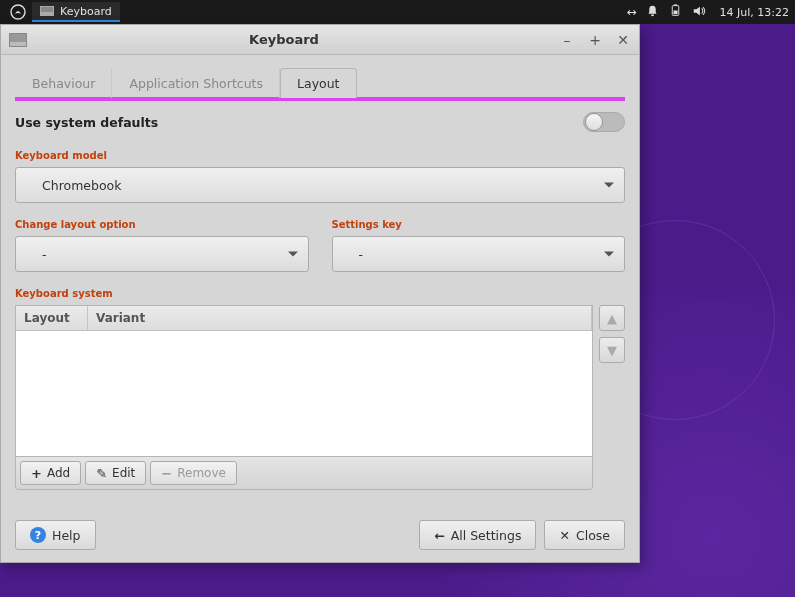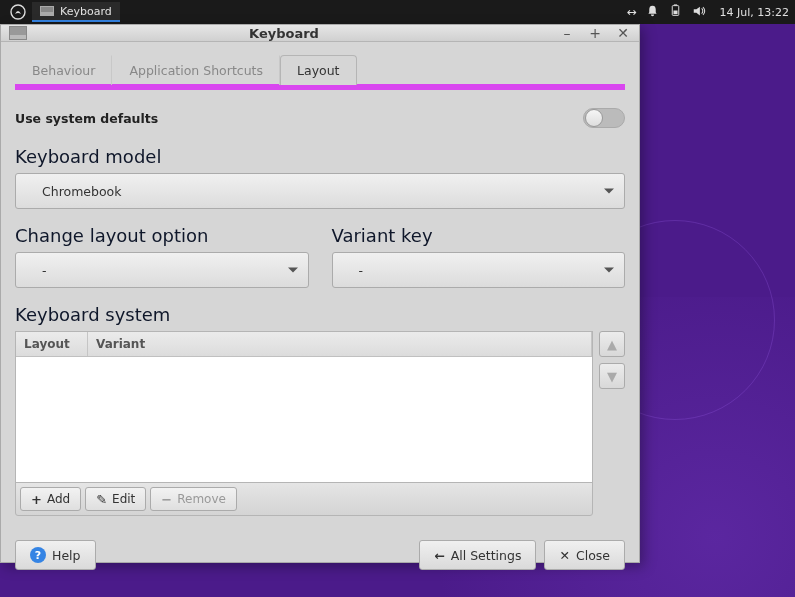--- a/index.html
+++ b/index.html
@@ -22,32 +22,32 @@
 .window { position: absolute; left: 0; top: 24px; width: 640px; height: 539px; background: #d6d6d6; border: 1px solid #aaa; box-shadow: 4px 4px 12px rgba(0,0,0,0.3); display: flex; flex-direction: column; }
 .titlebar { height: 30px; background: linear-gradient(#e6e6e6,#d0d0d0); display: flex; align-items: center; padding: 0 8px; border-bottom: 1px solid #b5b5b5; }
 .title-icon { width: 18px; height: 14px; background: #999; border: 1px solid #888; margin-right: 10px; position: relative; }
 .title-icon::before { content: ""; position: absolute; bottom: 0; left: 0; right: 0; height: 4px; background: #bbb; }
 .title-text { flex: 1; text-align: center; font-weight: bold; font-size: 13px; color: #333; margin-left: -28px; }
 .win-controls { display: flex; gap: 12px; color: #555; }
 .win-btn { width: 16px; height: 16px; display: flex; align-items: center; justify-content: center; cursor: pointer; font-size: 14px; }
 
 
 .content { flex: 1; padding: 12px 14px; display: flex; flex-direction: column; position: relative; }
-.tabs { display: flex; border-bottom: 6px solid #d946ef; margin-bottom: 18px; align-items: center; }
+.tabs { display: flex; border-bottom: 4px solid #d946ef; margin-bottom: 11px; align-items: center; }
 .tab { padding: 7px 16px; font-size: 12.5px; color: #888; cursor: pointer; border: 1px solid transparent; border-bottom: none; position: relative; top: 1px; }
 .tab.active { color: #333; background: #d6d6d6; border-color: #b5b5b5; border-top-left-radius: 4px; border-top-right-radius: 4px; }
 .tab:not(.active) { border-right: 1px solid #c8c8c8; }
 .tab:last-child { border-right: 1px solid #b5b5b5; }
 
 .row-toggle { display: flex; align-items: center; justify-content: space-between; margin-bottom: 18px; }
 .bold-label { font-weight: bold; font-size: 12.5px; color: #222; }
 .toggle { width: 42px; height: 20px; background: #bbb; border-radius: 10px; position: relative; cursor: pointer; border: 1px solid #aaa; }
 .toggle-knob { width: 18px; height: 18px; background: linear-gradient(#f5f5f5,#ddd); border-radius: 50%; position: absolute; left: 1px; top: 0; border: 1px solid #999; }
 
-.section-label { font-weight: normal; font-size: 18px; color: #0f172a; margin-bottom: 6px; }
+.section-label { font-weight: bold; font-size: 10px; color: #c2410c; margin-bottom: 6px; }
 .combo { height: 36px; background: linear-gradient(#f0f0f0,#dcdcdc); border: 1px solid #ababab; border-radius: 3px; display: flex; align-items: center; padding: 0 26px; font-size: 12.5px; color: #333; cursor: pointer; position: relative; }
 .combo::after { content: ""; position: absolute; right: 10px; top: 50%; width: 0; height: 0; border-left: 5px solid transparent; border-right: 5px solid transparent; border-top: 5px solid #555; transform: translateY(-50%); }
 .form-row { margin-bottom: 16px; }
 .two-col { display: flex; gap: 23px; }
 .two-col > div { flex: 1; }
 
 .table-wrap { display: flex; gap: 6px; margin-bottom: -1px; }
 .table { flex: 1; background: #fff; border: 1px solid #b5b5b5; display: flex; flex-direction: column; height: 152px; }
 .thead { display: flex; background: linear-gradient(#ebebeb,#dcdcdc); border-bottom: 1px solid #c0c0c0; }
 .th { padding: 5px 8px; font-size: 12px; font-weight: bold; color: #555; border-right: 1px solid #c5c5c5; }
@@ -147,21 +147,21 @@
     </div>
 
     <div class="form-row two-col">
       <div>
         <div class="section-label">Change layout option</div>
         <div class="combo">
           <span>-</span>
         </div>
       </div>
       <div>
-        <div class="section-label">Variant key</div>
+        <div class="section-label">Settings key</div>
         <div class="combo">
           <span>-</span>
         </div>
       </div>
     </div>
 
     <div class="section-label">Keyboard system</div>
     <div class="table-wrap">
       <div class="table">
         <div class="thead">

